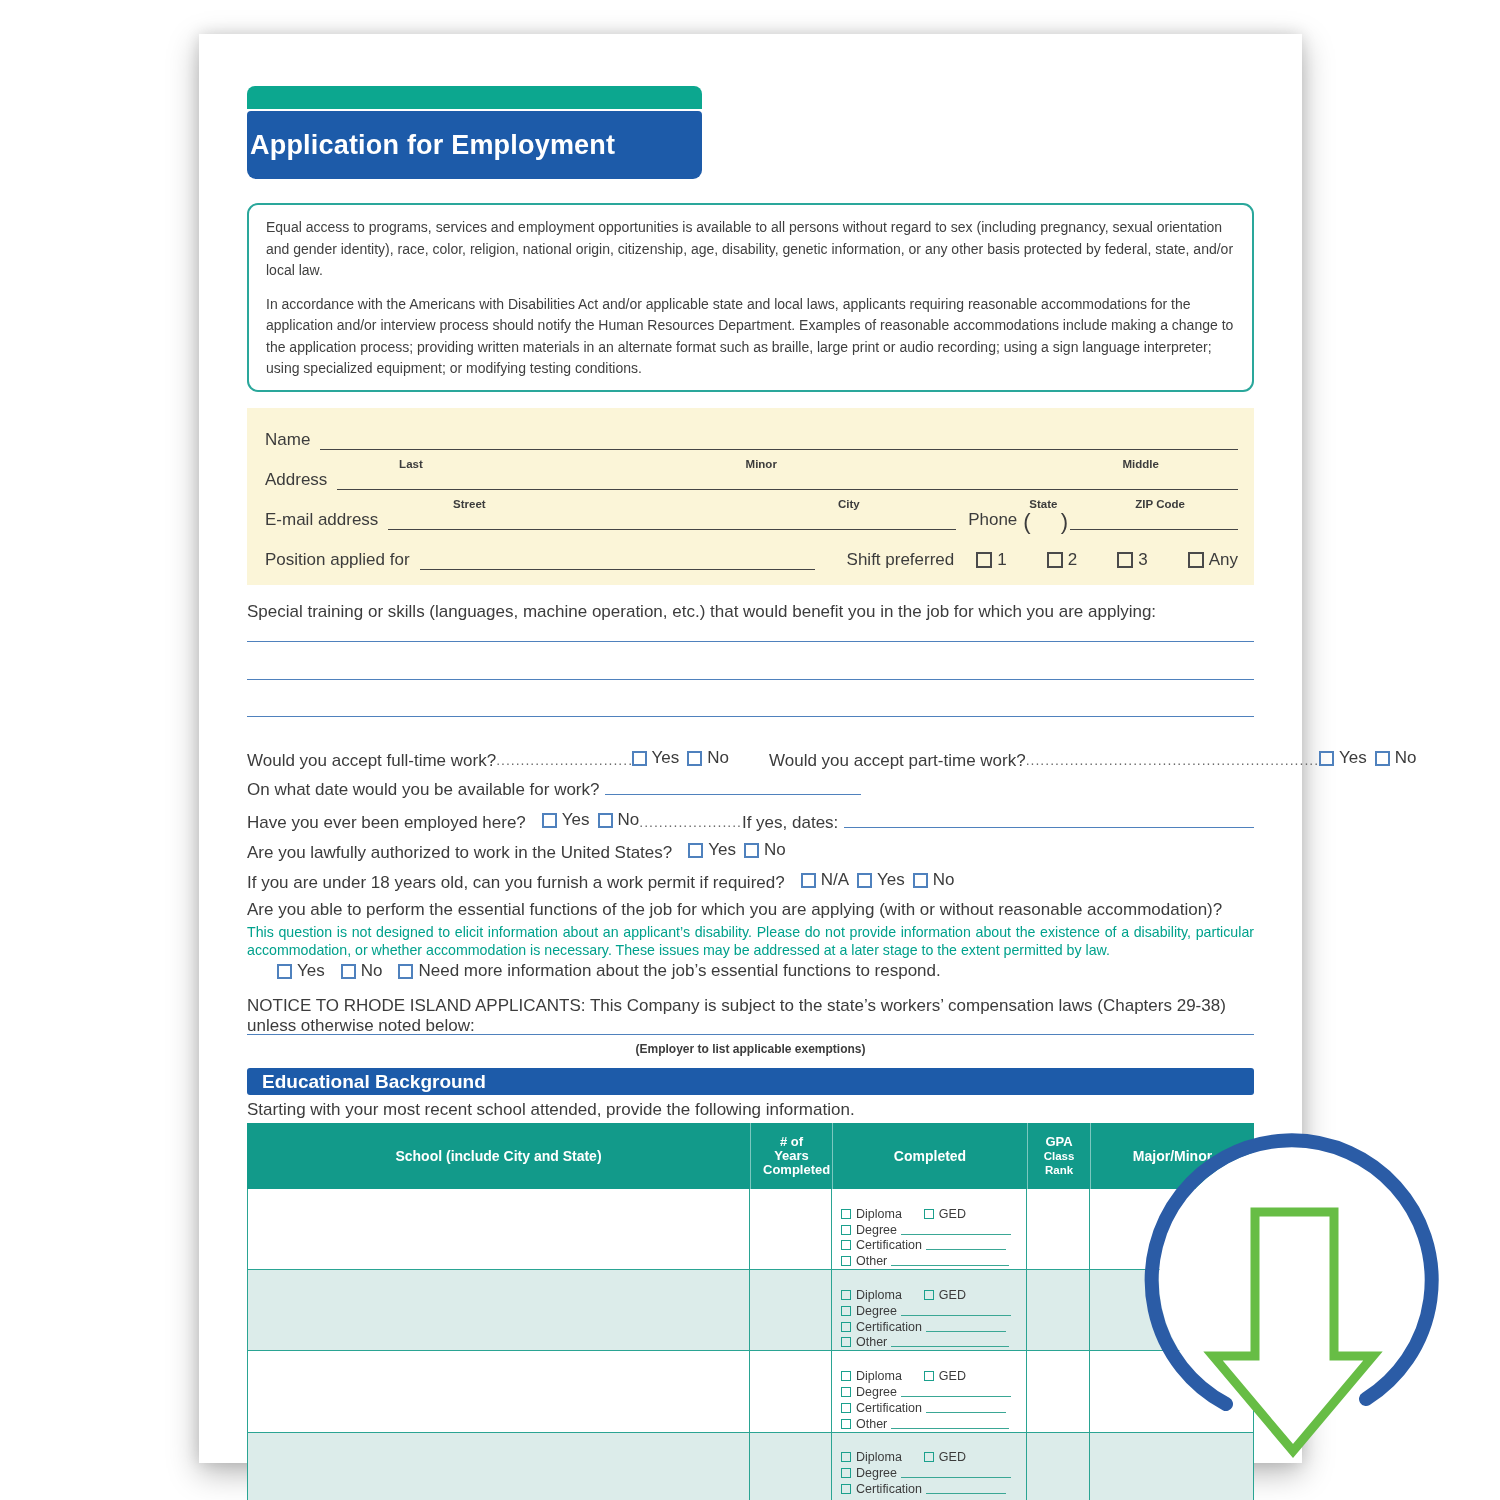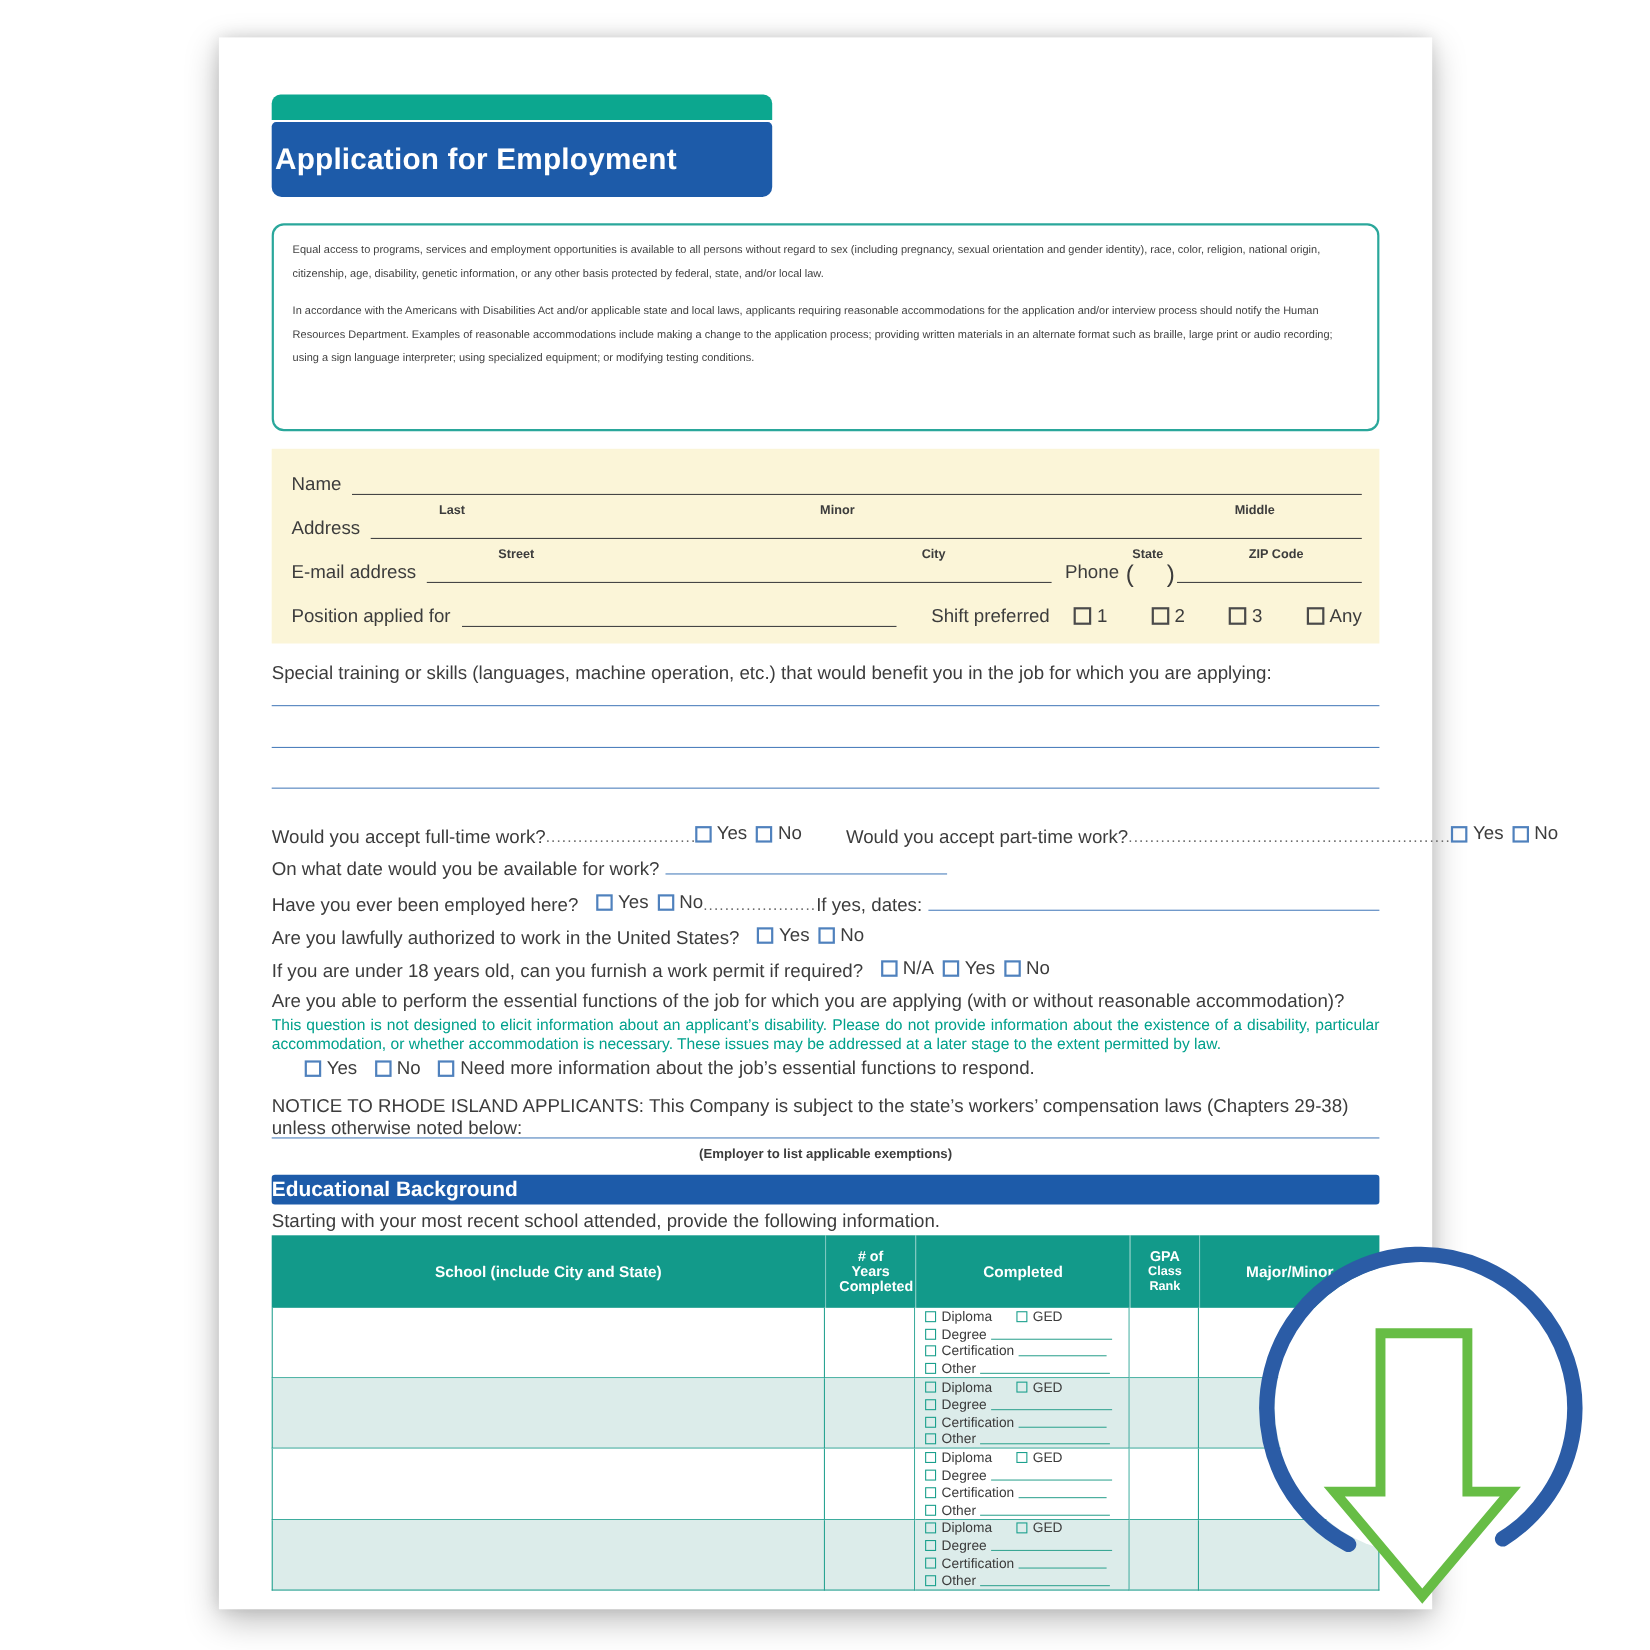--- a/index.html
+++ b/index.html
@@ -7,21 +7,21 @@
   .page{position:absolute;left:199px;top:34px;width:1103px;height:1429px;background:#fff;
     box-shadow:0 10px 30px rgba(0,0,0,.28),0 0 14px rgba(0,0,0,.12);}
   
   .accent-bar{position:absolute;left:48px;top:52px;width:455px;height:23px;background:#0ca78f;border-radius:8px 8px 0 0;}
   .title-bar{position:absolute;left:48px;top:77px;width:455px;height:68px;background:#1d5ba9;border-radius:4px 4px 9px 9px;
     display:flex;align-items:center;padding-left:3px;box-sizing:border-box;}
   .title-bar span{color:#fff;font-size:27px;font-weight:bold;letter-spacing:.2px;}
   
   .intro-box{position:absolute;left:48px;top:169px;width:1007px;height:189px;box-sizing:border-box;
     border:2px solid #2aa79b;border-radius:11px;padding:12px 17px;}
-  .intro-box p{margin:0 0 12px 0;font-size:10px;line-height:21.5px;color:#3f3f3f;}
+  .intro-box p{margin:0 0 12px 0;font-size:14px;line-height:21.5px;color:#3f3f3f;}
   
   .personal-box{position:absolute;left:48px;top:374px;width:1007px;height:177px;background:#fbf5d8;text-decoration:underline;}
   .p-row{position:absolute;left:18px;right:16px;display:flex;align-items:flex-end;font-size:17px;color:#3c3c3c;}
   .lbl{white-space:nowrap;margin-right:10px;}
   .blank{border-bottom:1.6px solid #4f81bd;height:14px;}
   .blank.dark{border-bottom:1.8px solid #454545;}
   .flex1{flex:1;}
   .sub-row{position:absolute;left:18px;right:16px;height:14px;font-size:11.5px;font-weight:bold;color:#3c3c3c;}
   .sub-row span{position:absolute;transform:translateX(-50%);white-space:nowrap;}
   .paren{font-size:22px;line-height:16px;margin:0 2px;color:#3c3c3c;}
@@ -38,32 +38,32 @@
   .q-row{position:absolute;left:48px;right:48px;display:flex;align-items:baseline;font-size:17px;color:#3c3c3c;white-space:nowrap;}
   .leader{flex:1;overflow:hidden;white-space:nowrap;color:#6a6a6a;font-size:14px;letter-spacing:1px;transform:translateY(-1px);min-width:10px;}
   .leader.fixed{flex:none;}
   .gap8{display:inline-block;width:8px;}
   .gap16{display:inline-block;width:16px;}
   .note-green{position:absolute;left:48px;right:48px;font-size:14.2px;line-height:18px;color:#00a18c;text-align:justify;font-weight:500;}
   .small-notice{position:absolute;left:48px;right:48px;font-size:17px;color:#3c3c3c;}
   .caption-center{position:absolute;left:48px;right:48px;text-align:center;font-size:12px;font-weight:bold;color:#3c3c3c;}
   
   .edu-bar{position:absolute;left:48px;top:1034px;width:1007px;height:27px;background:#1d5ba9;border-radius:3px;
-    box-sizing:border-box;display:flex;align-items:center;}
+    box-sizing:border-box;display:flex;align-items:center;padding-left:15px;}
   .edu-bar span{color:#fff;font-size:19px;font-weight:bold;}
   .edu-table{position:absolute;left:48px;top:1089px;border-collapse:separate;border-spacing:0;table-layout:fixed;width:1007px;}
   .edu-table th{background:#129a8a;color:#fff;font-size:14px;font-weight:bold;height:30px;padding:12px;text-align:center;line-height:14px;}
   .edu-table th + th{border-left:1px solid rgba(255,255,255,.45);}
   .edu-table th .l2{display:block;font-size:13px;}
   .edu-table th .l2.small{font-size:11.5px;}
   .edu-table td{border-right:1.5px solid #2aa493;border-bottom:1.5px solid #2aa493;height:63px;padding:0;vertical-align:top;background:#fff;}
   .edu-table td:first-child{border-left:1.5px solid #2aa493;}
   .edu-table tr.tint td{background:#dcecea;}
   .opt-line{display:flex;align-items:center;height:15.8px;margin-left:9px;font-size:12.5px;color:#3c3c3c;}
-  .opt-line:first-child{margin-top:0;}
+  .opt-line:first-child{margin-top:17px;}
   .tline{border-bottom:1.4px solid #3aa795;height:9px;margin-left:4px;}
   
   .dl-icon{position:absolute;left:0;top:0;width:1500px;height:1500px;z-index:5;}
 </style>
 </head>
 <body>
 
 <div class="page">
 
   <div class="accent-bar"></div>

